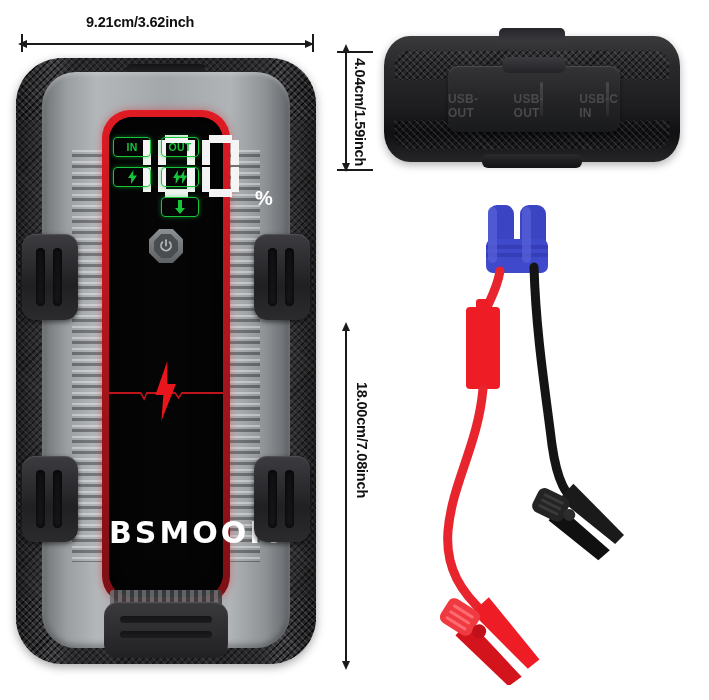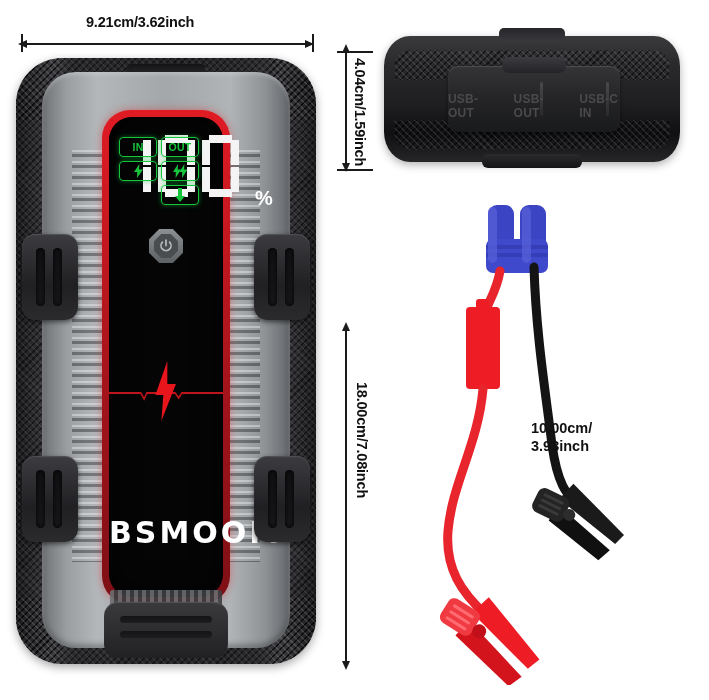--- a/index.html
+++ b/index.html
@@ -71,21 +71,21 @@
   .seg .f{left:0;top:5px;width:8px;height:25px;}
   .seg .b{right:0;top:5px;width:8px;height:25px;}
   .seg .e{left:0;bottom:5px;width:8px;height:25px;}
   .seg .c{right:0;bottom:5px;width:8px;height:25px;}
   .seg.one{width:16px;}
   .seg.one .b{right:0;} .seg.one .c{right:0;}
 
   .pct{position:absolute;left:120px;top:50px;color:#fff;font-size:20px;font-weight:700;}
 
   .ind{position:absolute;right:0;top:0;display:grid;grid-template-columns:38px 38px;
-       grid-auto-rows:20px;gap:4px;}
+       grid-auto-rows:20px;gap:10px;}
   .box{border:1.6px solid #17c53c;border-radius:4px;display:flex;align-items:center;
        justify-content:center;color:#17c53c;font-size:10.5px;font-weight:700;
        box-shadow:0 0 5px rgba(23,197,60,.5);letter-spacing:.3px;}
   .box svg{display:block;}
 
   
   .pwr{position:absolute;left:50%;transform:translateX(-50%);top:112px;width:34px;height:34px;
     background:linear-gradient(180deg,#8d9093,#5e6164);
     clip-path:polygon(30% 0,70% 0,100% 30%,100% 70%,70% 100%,30% 100%,0 70%,0 30%);
     display:flex;align-items:center;justify-content:center;}
@@ -338,20 +338,16 @@
         <path d="M8 0 L84 26 L79 40 L2 22 Z" fill="#ee1c25"></path>
         <path d="M3 30 L78 50 L72 65 L0 50 Z" fill="#d3141c"></path>
         <rect x="-24" y="18" width="36" height="28" rx="7" fill="#f03a42"></rect>
         <rect x="-18" y="24" width="24" height="3" rx="1.5" fill="#ff6b71"></rect>
         <rect x="-18" y="31" width="24" height="3" rx="1.5" fill="#ff6b71"></rect>
         <rect x="-18" y="38" width="24" height="3" rx="1.5" fill="#ff6b71"></rect>
         <circle cx="18" cy="34" r="7" fill="#c2101a"></circle>
       </g>
     </svg>
 
-    <div class="cable-label lbl-black" style="left:131px;top:224px;">
-      <div>10.00cm/</div>
-      <div>3.93inch</div>
-    </div>
 
   </div>
 
 </div>
 
 </body></html>

